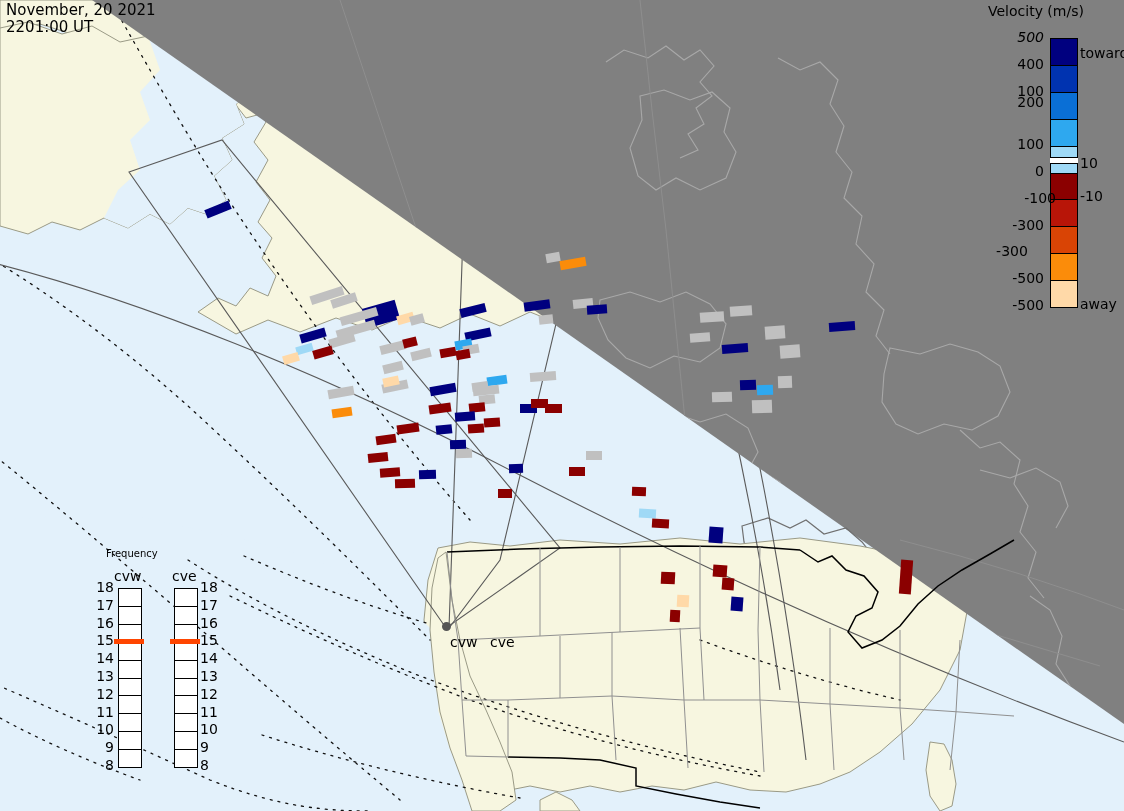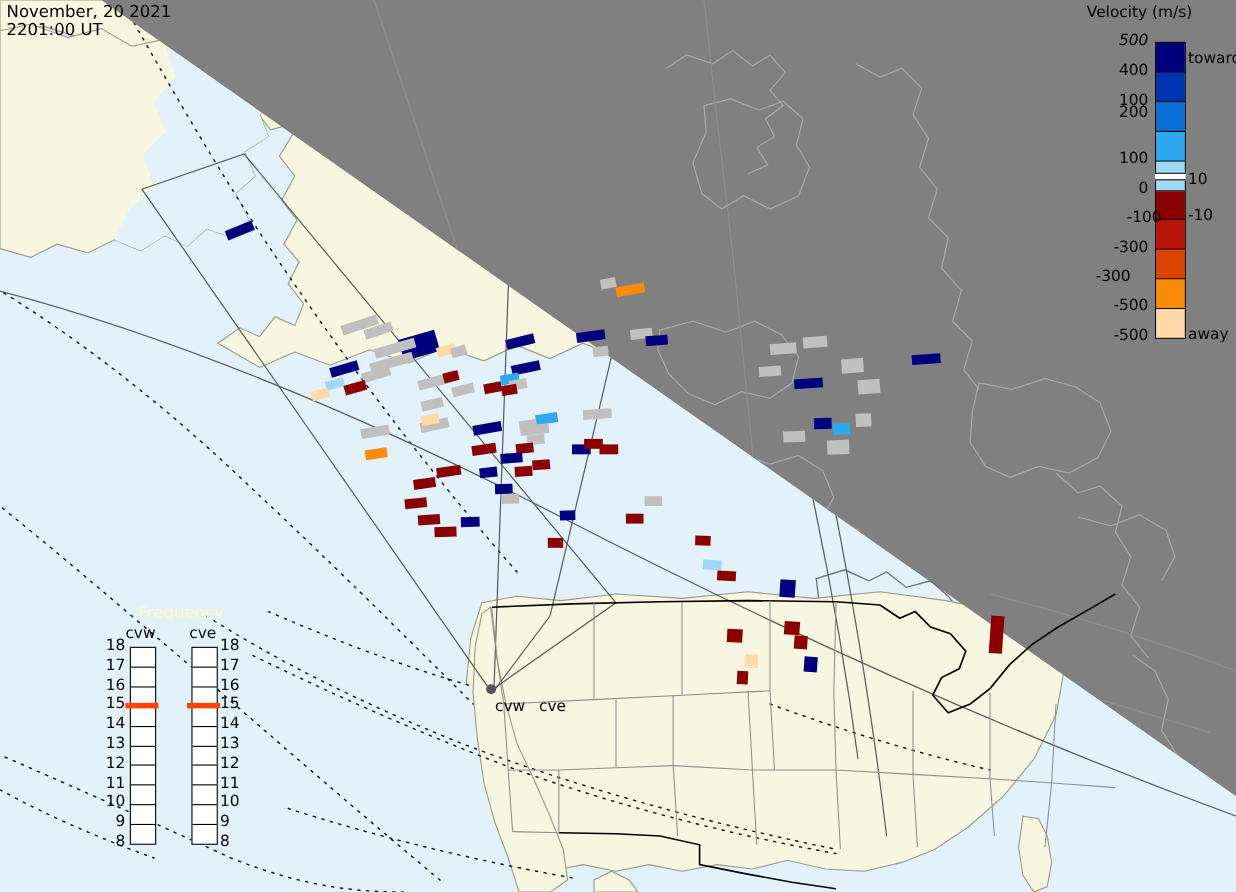--- a/index.html
+++ b/index.html
@@ -15,21 +15,21 @@
   #cbar-box{position:absolute;left:70px;top:38px;width:26px;height:268px;border:1px solid #000;
             display:flex;flex-direction:column;}
   #cbar-box div{flex:1 1 auto;border-bottom:1px solid #000;}
   #cbar-box div:last-child{border-bottom:none;}
   #cbar-zero{position:absolute;left:70px;top:157px;width:28px;height:7px;background:#ffffff;
              border-top:1px solid #000;border-bottom:1px solid #000;box-sizing:border-box;}
   .cb-tick{position:absolute;right:0;width:64px;text-align:right;font-size:14px;color:#000;}
   .cb-side{position:absolute;left:100px;font-size:14px;color:#000;white-space:nowrap;}
   
   #freq{position:absolute;left:88px;top:548px;width:150px;height:228px;z-index:45;}
-  #freq-title{position:absolute;left:38px;top:0;font-size:15px;color:#fef9c3;white-space:nowrap;}
+  #freq-title{position:absolute;left:18px;top:0;font-size:10px;color:#000000;white-space:nowrap;}
   .fq-col{position:absolute;top:40px;width:22px;height:178px;border:1px solid #000;
           display:flex;flex-direction:column;background:#ffffff;}
   .fq-col i{flex:1 1 auto;border-bottom:1px solid #000;display:block;}
   .fq-col i:last-child{border-bottom:none;}
   .fq-hdr{position:absolute;top:20px;font-size:14px;color:#000;white-space:nowrap;}
   .fq-lab{position:absolute;font-size:14px;color:#000000;text-align:right;width:22px;}
   .fq-mark{position:absolute;height:5px;background:#ff4500;}
   
   .stn{position:absolute;font-size:14px;color:#000;z-index:44;white-space:nowrap;}
   .stn-dot{position:absolute;width:9px;height:9px;border-radius:50%;background:#555;z-index:44;}

